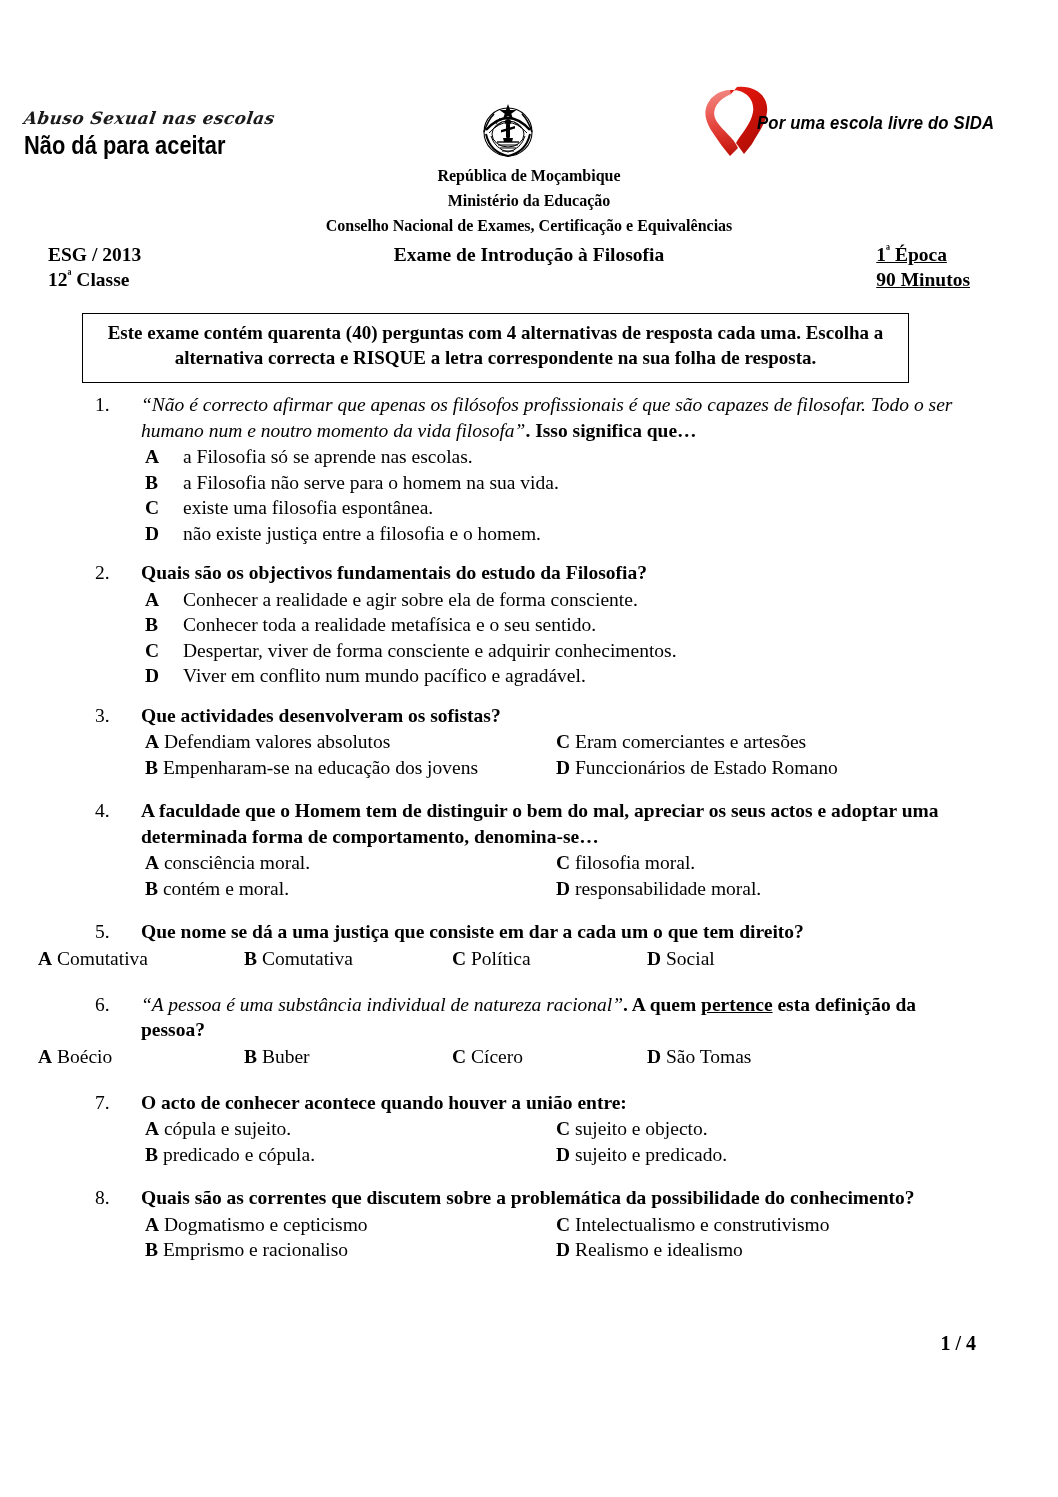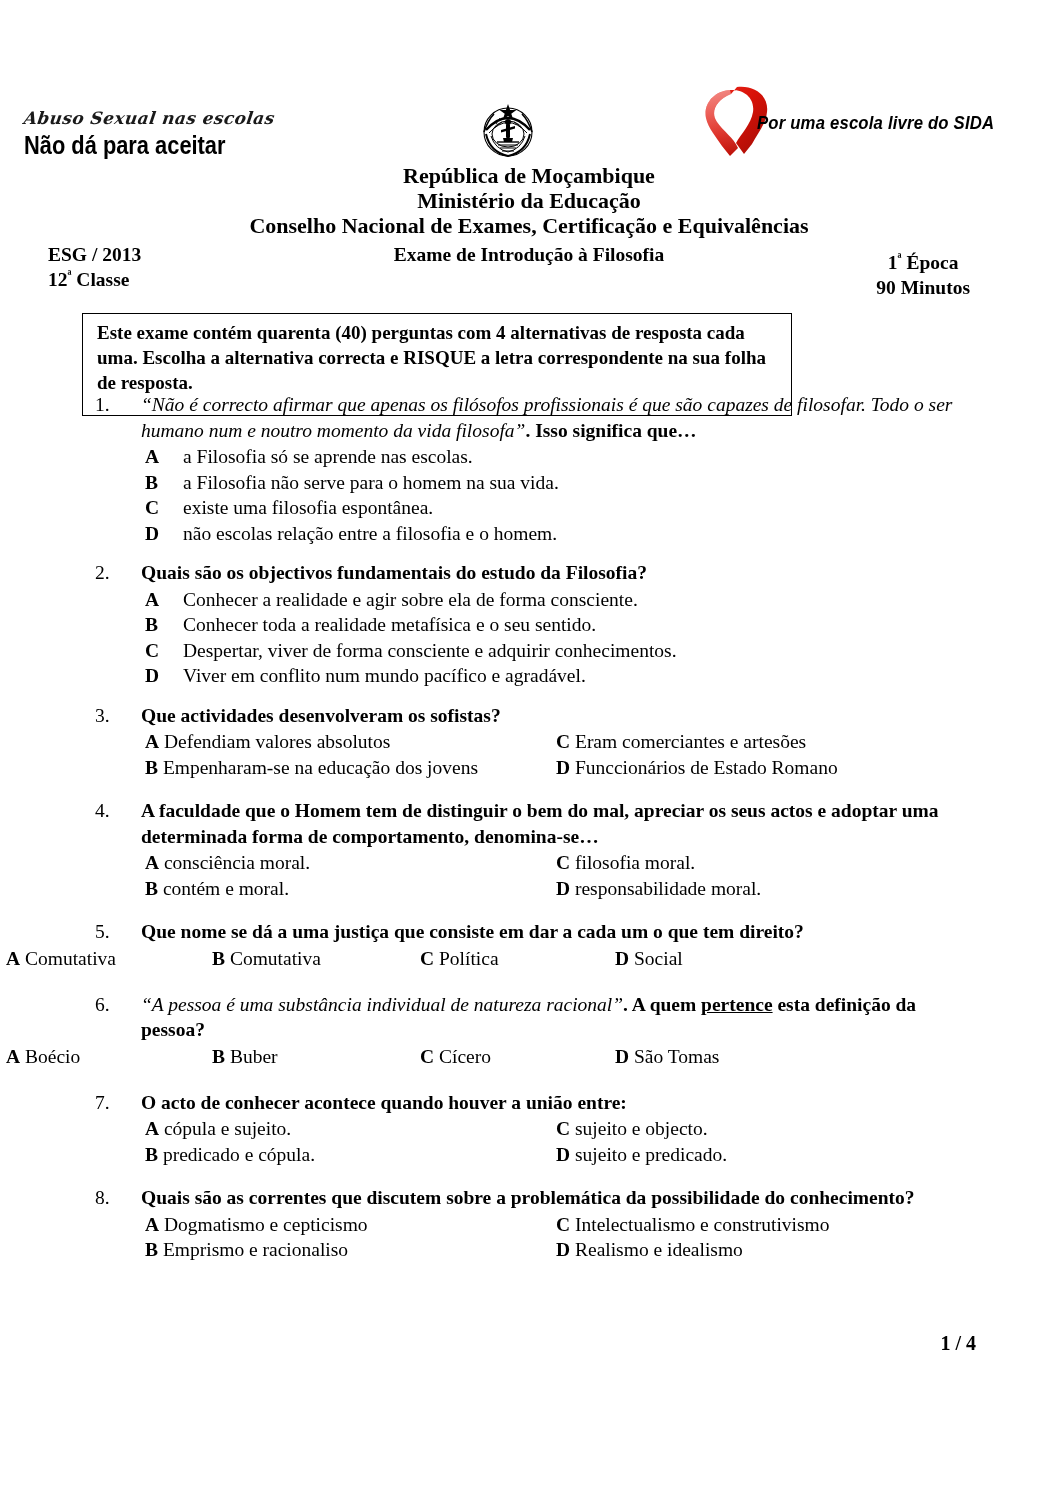--- a/index.html
+++ b/index.html
@@ -97,21 +97,21 @@
     color: #000;
   }
 
   .ministry {
     position: absolute;
     top: 163px;
     left: 0;
     width: 1058px;
     text-align: center;
     font-weight: bold;
-    font-size: 22px;
+    font-size: 16px;
     line-height: 25px;
   }
 
   .exam-meta {
     position: absolute;
     top: 243px;
     left: 0;
     width: 1058px;
     height: 60px;
     font-weight: bold;
@@ -127,39 +127,40 @@
   .exam-meta .col-center {
     position: absolute;
     left: 0;
     top: 0;
     width: 1058px;
     text-align: center;
   }
   .exam-meta .col-right {
     position: absolute;
     right: 88px;
-    top: 8px;
-    text-align: center;
+    top: 0;
+    text-align: left;
+    text-decoration: underline;
   }
   sup.ord {
     font-size: 0.68em;
     vertical-align: 0.45em;
     line-height: 0;
   }
 
   
   .instructions {
     position: absolute;
     left: 82px;
     top: 313px;
-    width: 710px;
+    width: 827px;
     box-sizing: border-box;
     border: 1.6px solid #000;
-    padding: 6px 14px 20px 14px;
-    text-align: left;
+    padding: 6px 14px 12px 14px;
+    text-align: center;
     font-weight: bold;
     font-size: 19px;
     line-height: 25px;
   }
 
   
   .questions {
     position: absolute;
     left: 0;
     top: 392px;
@@ -226,20 +227,21 @@
   .opts-grid2 .opt-letter { font-weight: bold; }
 
   
   .opts-grid4 {
     margin-top: 1px;
     padding-left: 80px;
     font-size: 19.5px;
     line-height: 25.5px;
     position: relative;
     height: 26px;
+    margin-left: 32px;
   }
   .opts-grid4 .c1 { position: absolute; left: 6px;   top: 0; }
   .opts-grid4 .c2 { position: absolute; left: 212px; top: 0; }
   .opts-grid4 .c3 { position: absolute; left: 420px; top: 0; }
   .opts-grid4 .c4 { position: absolute; left: 615px; top: 0; }
   .opts-grid4 .opt-letter { font-weight: bold; }
 
   .opt-letter { font-weight: bold; }
   .opt-text { font-weight: normal; }
 
@@ -363,21 +365,21 @@
         <div class="opt-row">
           <span class="opt-letter">B</span>
           <span class="opt-text">a Filosofia não serve para  o homem na sua vida.</span>
         </div>
         <div class="opt-row">
           <span class="opt-letter">C</span>
           <span class="opt-text">existe uma filosofia espontânea.</span>
         </div>
         <div class="opt-row">
           <span class="opt-letter">D</span>
-          <span class="opt-text">não escolas relação entre a filosofia e o homem.</span>
+          <span class="opt-text">não existe justiça entre a filosofia e o homem.</span>
         </div>
       </div>
     </div>
 
     <div class="q-block" style="margin-bottom:14px;">
       <div class="q-head">
         <span class="q-num">2.</span><span class="q-text-bold">Quais são os objectivos  fundamentais do estudo da Filosofia?</span>
       </div>
       <div class="opts-stack">
         <div class="opt-row">

